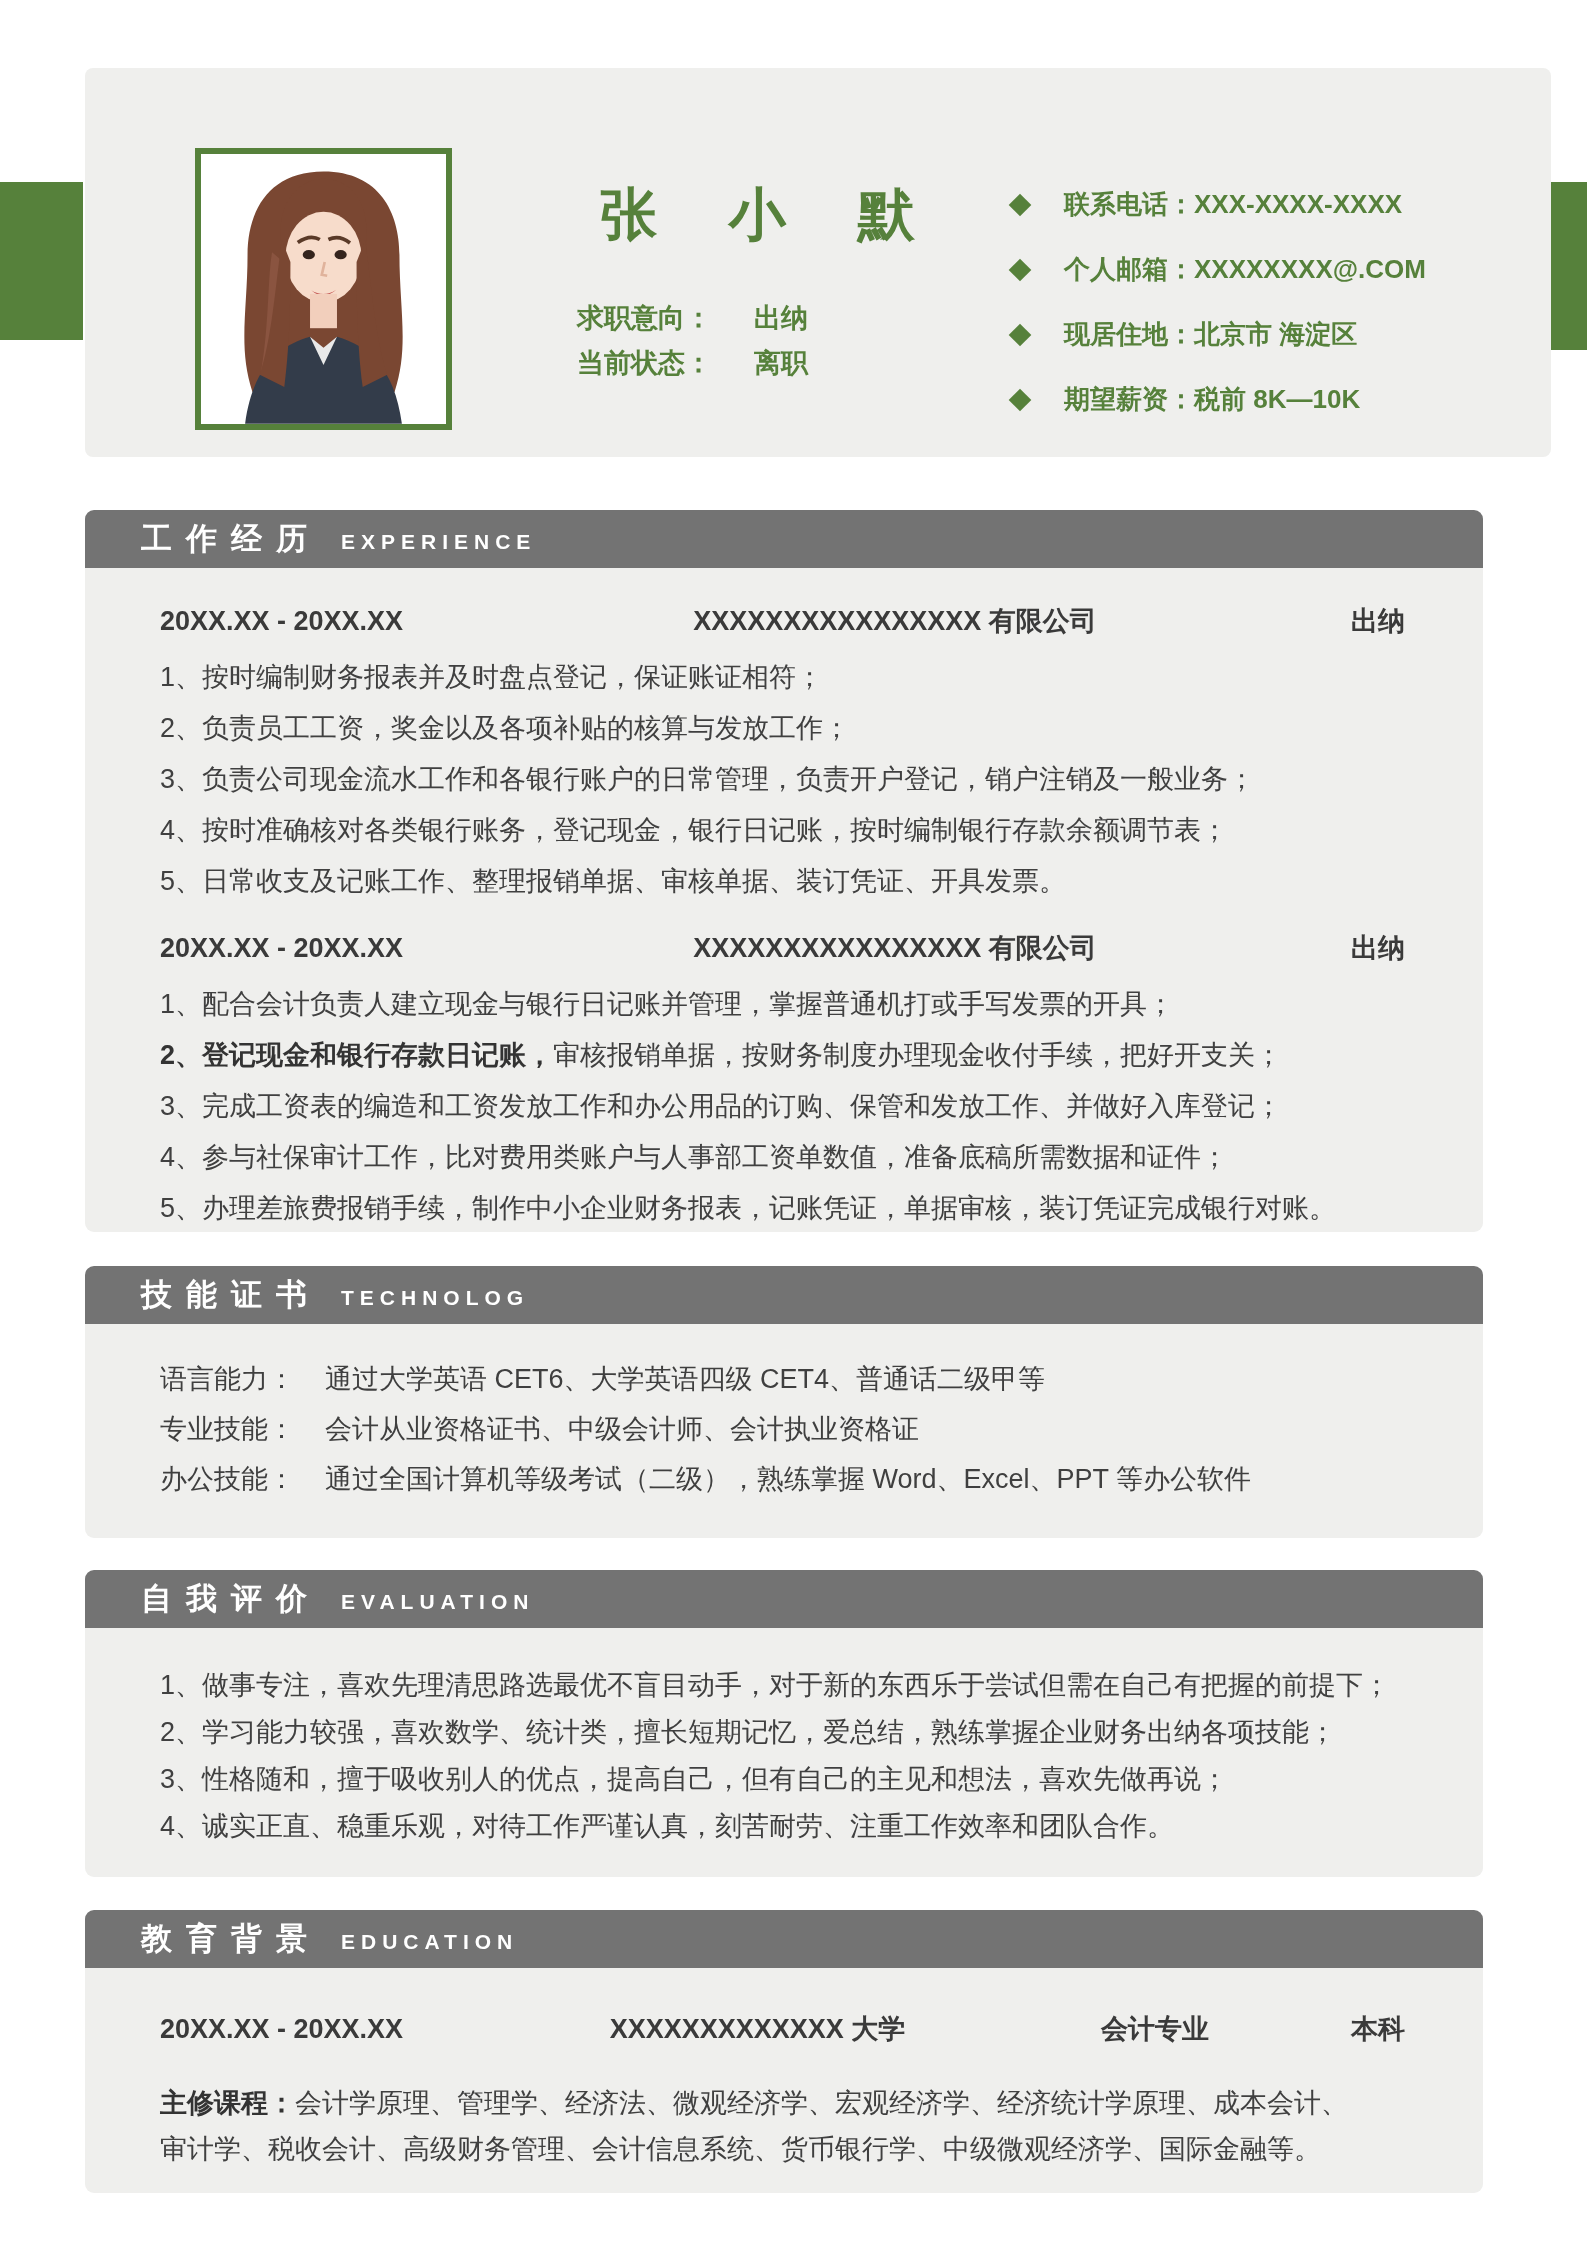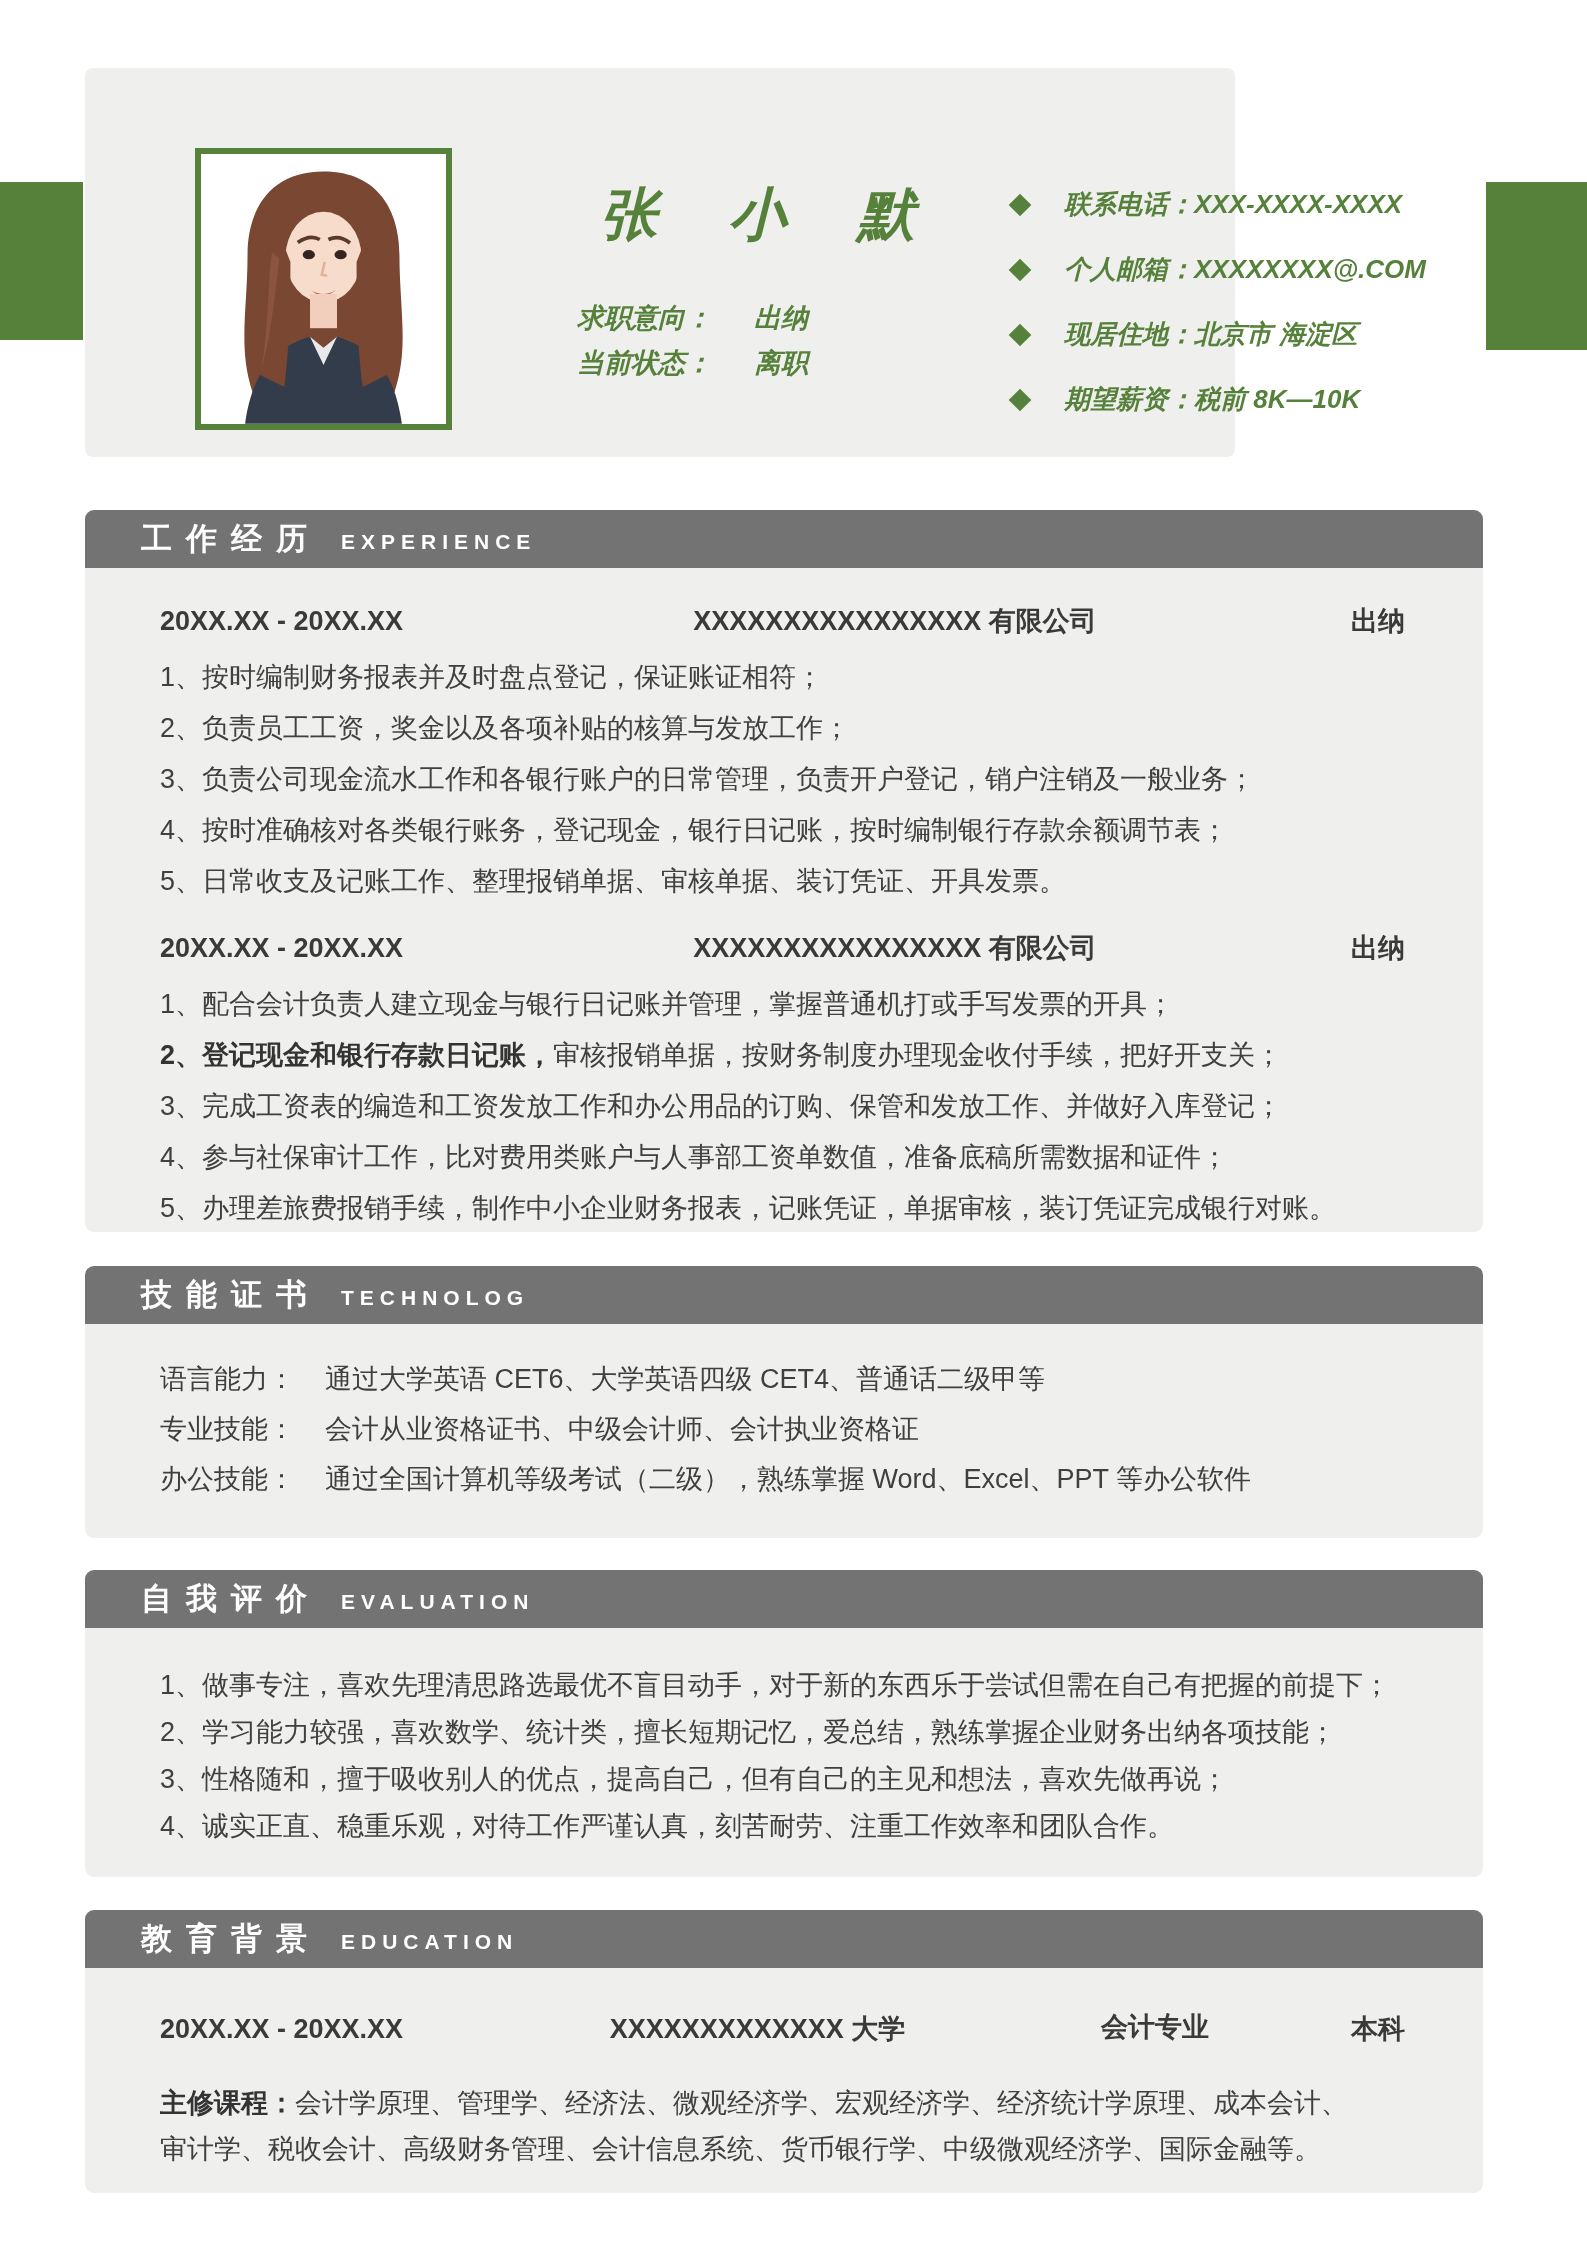--- a/index.html
+++ b/index.html
@@ -4,22 +4,22 @@
 <style>
   html,body { margin:0; padding:0; background:#ffffff; }
   body { font-family:"Liberation Sans","DejaVu Sans",sans-serif; }
   .page { position:relative; width:1587px; height:2245px; background:#ffffff; overflow:hidden; color:#3f3f3f; }
 
   
   .accent { position:absolute; background:#56813b; }
   .accent-left  { left:0;  top:182px; width:83px;  height:158px; }
   .accent-right { right:0; top:182px; width:101px; height:168px; }
 
-  .header-card { position:absolute; left:85px; top:68px; width:1150px; height:389px;
-                 background:#efefed; border-radius:8px;font-style:italic; }
+  .header-card { position:absolute; left:85px; top:68px; width:1466px; height:389px;
+                 background:#efefed; border-radius:8px; }
 
   .photo-frame { position:absolute; left:110px; top:80px; width:257px; height:282px;
                  background:#ffffff; border:6px solid #56813b; box-sizing:border-box; overflow:hidden; }
   .photo-frame svg { width:100%; height:100%; display:block; }
 
   .name { position:absolute; left:515px; top:118px; font-size:57px; font-weight:bold;
           color:#56813b; letter-spacing:28px; line-height:1; white-space:nowrap; }
 
   .intent-block { position:absolute; left:492px; top:228px; font-size:27px; font-weight:bold;
                   color:#56813b; }
@@ -63,21 +63,21 @@
   
   #card-eval { top:1570px; } #card-eval .sec-body { height:249px; padding-top:34px; }
   .eval-line { font-size:27px; line-height:47px; color:#404040; white-space:nowrap; }
 
   
   #card-edu { top:1910px; } #card-edu .sec-body { height:225px; padding-top:44px; }
   .edu-row { display:flex; font-weight:bold; font-size:27px; color:#3a3a3a; height:34px;
              line-height:34px; white-space:nowrap; }
   .edu-period { width:340px; }
   .edu-school { flex:1; text-align:center; }
-  .edu-major  { width:280px; text-align:center;font-family:Liberation Mono, monospace; }
+  .edu-major  { width:280px; text-align:center; }
   .edu-degree { width:110px; text-align:right; }
   .courses { margin-top:34px; }
   .course-line { font-size:27px; line-height:46px; color:#404040; white-space:nowrap; }
 </style>
 </head>
 <body>
 
 <div class="page">
 
   <div class="accent accent-left"></div>

